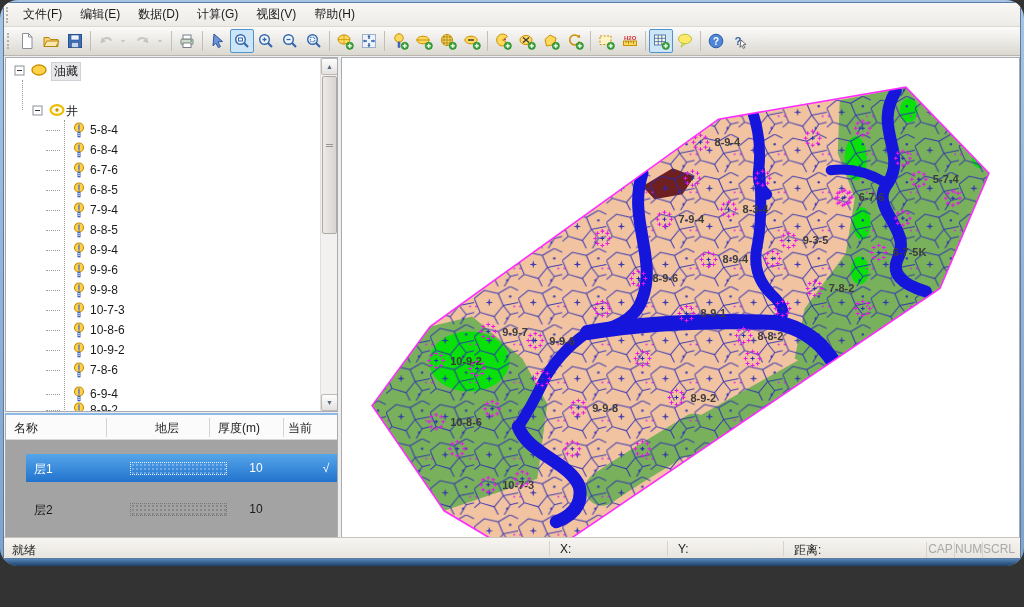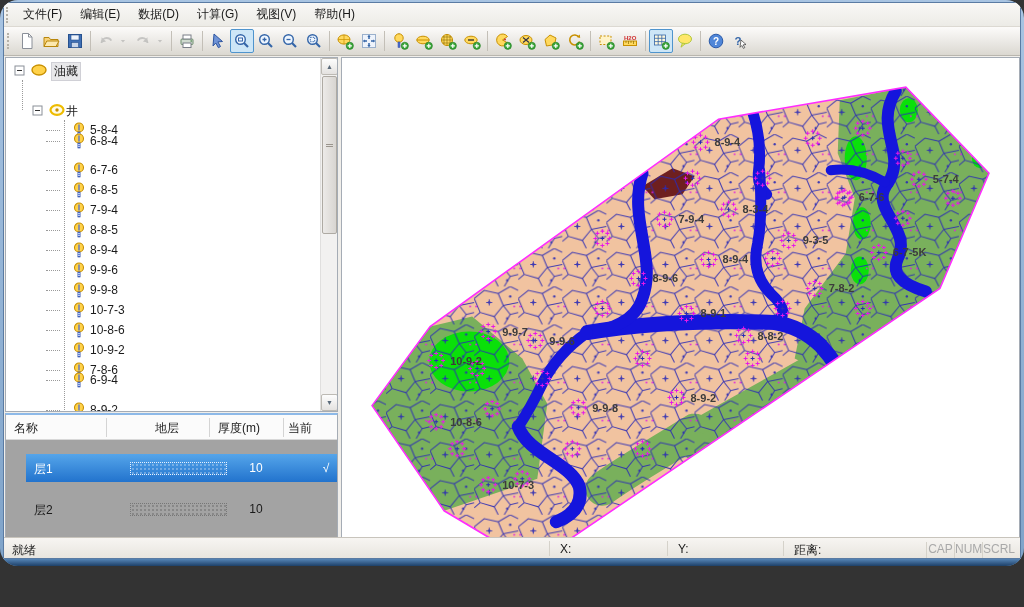--- a/index.html
+++ b/index.html
@@ -343,21 +343,21 @@
               <svg width="18" height="18" viewBox="0 0 18 18">
                 <path d="M9 2.5v8" stroke="#4f6fd0" stroke-width="1.3"></path>
                 <circle cx="9" cy="6.5" r="4.5" fill="#ffd24a" stroke="#c89000" stroke-width="1.1"></circle>
                 <path d="M9 3.5v6" stroke="#4f6fd0" stroke-width="1.3"></path>
                 <rect x="7.9" y="11" width="2.2" height="5" fill="#5577dd" stroke="#2c4a9e" stroke-width=".6"></rect>
                 <path d="M7.9 12.6h2.2M7.9 14.4h2.2" stroke="#fff" stroke-width=".7"></path>
               </svg>
             </span>
             <span class="lbl" style="left: 84px;">5-8-4</span>
           </div>
-          <div class="trow" style="top: 73px;">
+          <div class="trow" style="top: 82px;">
             <span class="stub" style="left: 40px; width: 14px;"></span>
             <span class="ticon" style="left: 64px;">
               <svg width="18" height="18" viewBox="0 0 18 18">
                 <path d="M9 2.5v8" stroke="#4f6fd0" stroke-width="1.3"></path>
                 <circle cx="9" cy="6.5" r="4.5" fill="#ffd24a" stroke="#c89000" stroke-width="1.1"></circle>
                 <path d="M9 3.5v6" stroke="#4f6fd0" stroke-width="1.3"></path>
                 <rect x="7.9" y="11" width="2.2" height="5" fill="#5577dd" stroke="#2c4a9e" stroke-width=".6"></rect>
                 <path d="M7.9 12.6h2.2M7.9 14.4h2.2" stroke="#fff" stroke-width=".7"></path>
               </svg>
             </span>
@@ -499,21 +499,21 @@
               <svg width="18" height="18" viewBox="0 0 18 18">
                 <path d="M9 2.5v8" stroke="#4f6fd0" stroke-width="1.3"></path>
                 <circle cx="9" cy="6.5" r="4.5" fill="#ffd24a" stroke="#c89000" stroke-width="1.1"></circle>
                 <path d="M9 3.5v6" stroke="#4f6fd0" stroke-width="1.3"></path>
                 <rect x="7.9" y="11" width="2.2" height="5" fill="#5577dd" stroke="#2c4a9e" stroke-width=".6"></rect>
                 <path d="M7.9 12.6h2.2M7.9 14.4h2.2" stroke="#fff" stroke-width=".7"></path>
               </svg>
             </span>
             <span class="lbl" style="left: 84px;">7-8-6</span>
           </div>
-          <div class="trow" style="top: 312px;">
+          <div class="trow" style="top: 326px;">
             <span class="stub" style="left: 40px; width: 14px;"></span>
             <span class="ticon" style="left: 64px;">
               <svg width="18" height="18" viewBox="0 0 18 18">
                 <path d="M9 2.5v8" stroke="#4f6fd0" stroke-width="1.3"></path>
                 <circle cx="9" cy="6.5" r="4.5" fill="#ffd24a" stroke="#c89000" stroke-width="1.1"></circle>
                 <path d="M9 3.5v6" stroke="#4f6fd0" stroke-width="1.3"></path>
                 <rect x="7.9" y="11" width="2.2" height="5" fill="#5577dd" stroke="#2c4a9e" stroke-width=".6"></rect>
                 <path d="M7.9 12.6h2.2M7.9 14.4h2.2" stroke="#fff" stroke-width=".7"></path>
               </svg>
             </span>

